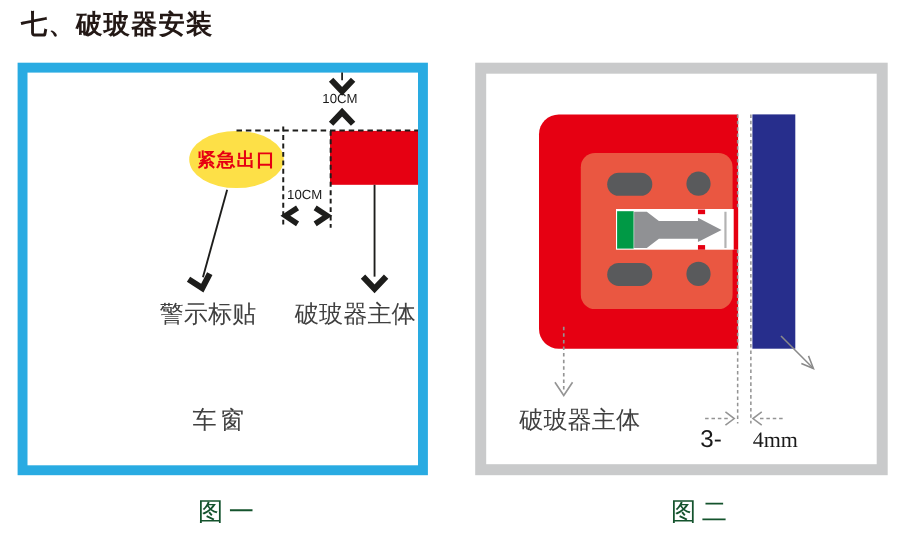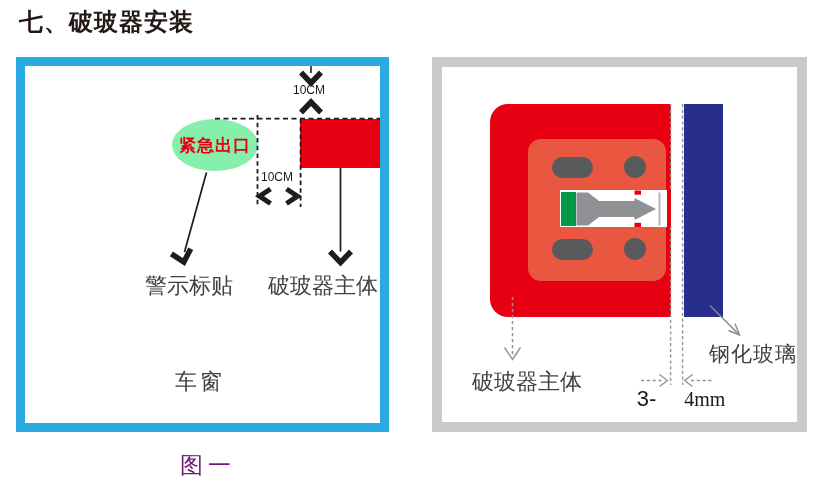--- a/index.html
+++ b/index.html
@@ -12,21 +12,21 @@
   .page-title{
     left:19px;top:6px;font-size:24px;font-weight:700;color:#231815;letter-spacing:1px;text-align:right;
   }
   
   .frame{box-sizing:border-box;background:#ffffff;}
   .frame1{left:16px;top:57px;width:373px;height:375px;border:9px solid #29ABE2;}
   .frame2{left:432px;top:57px;width:375px;height:375px;border:10px solid #C9CACB;}
   
   .red-rect1{left:300px;top:119px;width:80px;height:49px;background:#E60012;}
   .exit-ellipse{
-    left:172px;top:119px;width:86px;height:52px;border-radius:50%;background:#86efac;
+    left:172px;top:119px;width:86px;height:52px;border-radius:50%;background:#fde047;
     display:flex;align-items:center;justify-content:center;
   }
   .exit-ellipse span{
     font-family:"Liberation Serif","DejaVu Serif",serif;
     font-size:17px;font-weight:700;color:#E60012;letter-spacing:1px;white-space:nowrap;
   }
   
   .body-red{left:490px;top:104px;width:181px;height:213px;background:#E60012;border-radius:18px 0 0 18px;}
   .body-salmon{left:528px;top:139px;width:138px;height:142px;background:#EA5741;border-radius:13px;}
   .pill{background:#595A5C;border-radius:11px;width:41px;height:21px;}
@@ -44,21 +44,21 @@
   .lbl{white-space:nowrap;transform:translateX(-50%);}
   .dim{font-size:12px;color:#1a1a1a;}
   .t-10cm-top{left:309px;top:83px;}
   .t-10cm-side{left:277px;top:170px;}
   .big{font-size:22px;color:#404040;}
   .t-warning{left:189px;top:271px;}
   .t-body1{left:323px;top:271px;}
   .t-window{left:200px;top:367px;letter-spacing:3px;}
   .t-body2{left:527px;top:367px;}
   .t-glass{left:753px;top:340px;font-size:21px;letter-spacing:1px;}
-  .caption{font-family:"Liberation Serif","DejaVu Serif",serif;font-size:23px;color:#701a75;letter-spacing:5px;}
+  .caption{font-family:"Liberation Serif","DejaVu Serif",serif;font-size:23px;color:#14532d;letter-spacing:5px;}
   .t-cap1{left:208px;top:450px;}
   .t-cap2{left:638px;top:450px;}
   .t-gap{left:681px;top:386px;}
   .gap-min{font-size:22px;color:#1a1a1a;}
   .gap-max{font-family:"Liberation Serif","DejaVu Serif",serif;font-size:20px;color:#1a1a1a;margin-left:28px;}
 </style>
 </head>
 <body>
 
 <div id="canvas">
@@ -123,18 +123,18 @@
   </svg>
 
   <div class="abs lbl dim t-10cm-top">10CM</div>
   <div class="abs lbl dim t-10cm-side">10CM</div>
   <div class="abs lbl big t-warning">警示标贴</div>
   <div class="abs lbl big t-body1">破玻器主体</div>
   <div class="abs lbl big t-window">车窗</div>
   <div class="abs lbl caption t-cap1">图一</div>
 
   <div class="abs lbl big t-body2">破玻器主体</div>
-  <div class="abs lbl big t-glass">钢化玻璃</div>
   <div class="abs lbl t-gap">
     <span class="gap-min">3-</span><span class="gap-max">4mm</span>
   </div>
+  <div class="abs lbl caption t-cap2">图二</div>
 
 </div>
 
 </body></html>

